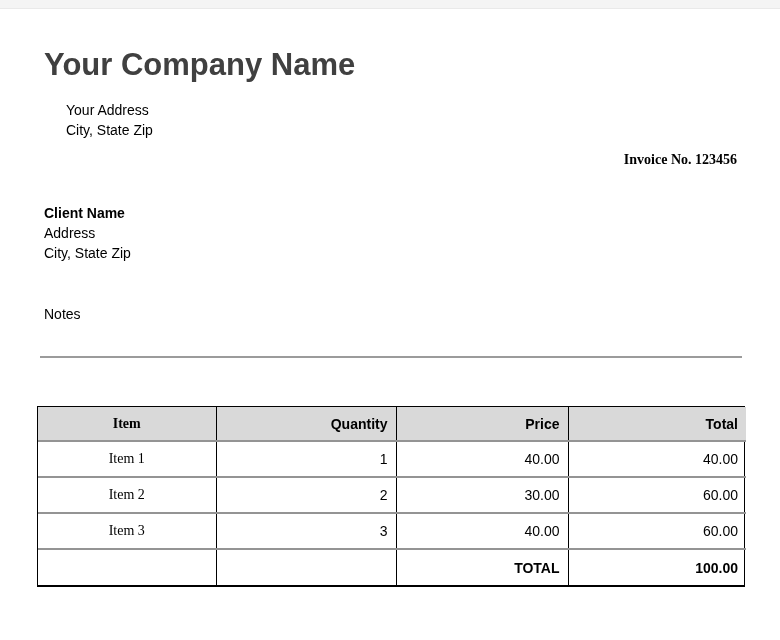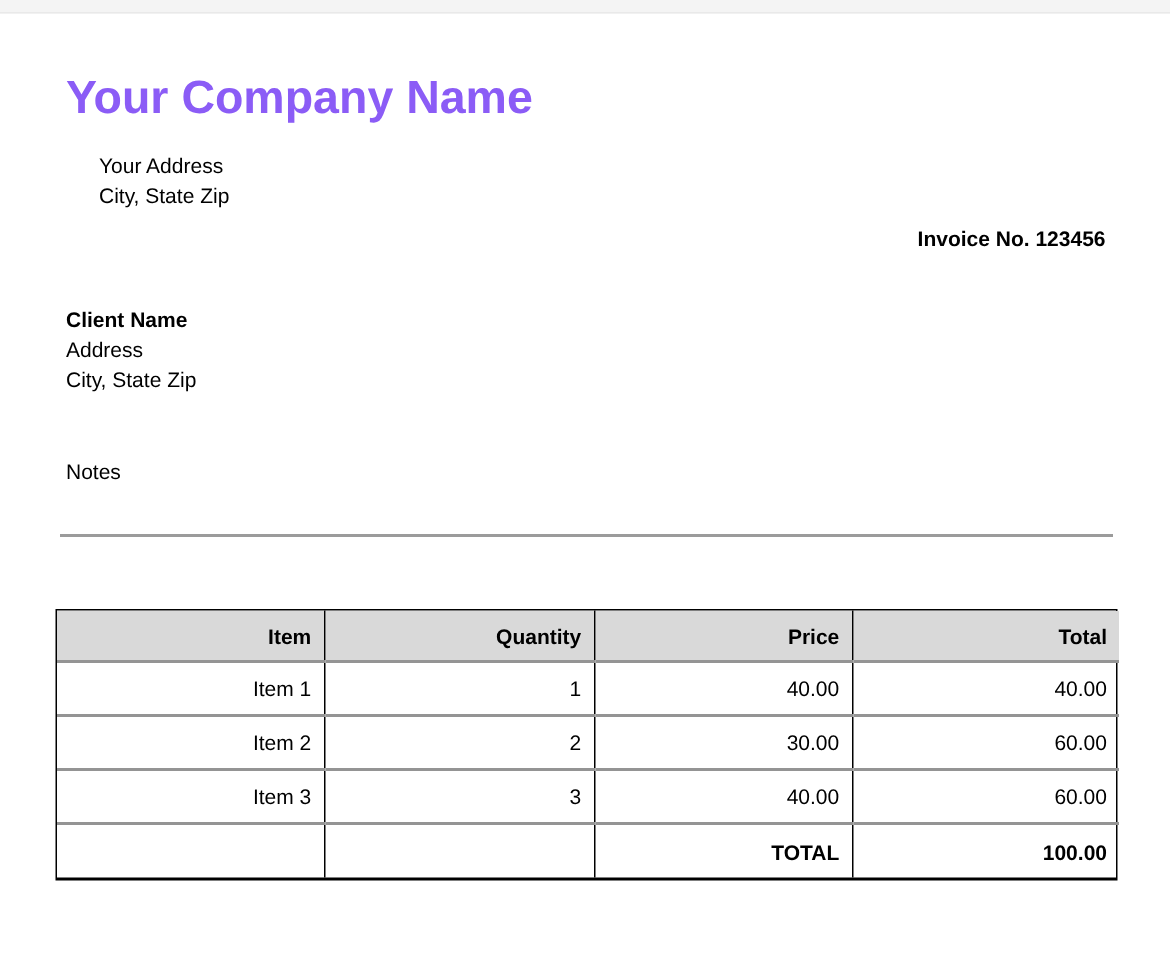--- a/index.html
+++ b/index.html
@@ -9,31 +9,32 @@
     color: #000;
     position: relative;
     overflow: hidden;
   }
   .page-top-strip {
     position: absolute; top: 0; left: 0; width: 780px; height: 9px;
     background: #f4f4f4; border-bottom: 1px solid #e9e9e9;
   }
   .company-name {
     position: absolute; left: 44px; top: 47px;
-    font-size: 31px; font-weight: bold; color: #8b5cf6;
+    font-size: 31px; font-weight: bold; color: #404040;
     white-space: nowrap;
   }
   .company-address {
     position: absolute; left: 44px; top: 100px;
     font-size: 14px; line-height: 20px; margin-left: 22px;
   }
   .invoice-meta {
     position: absolute; right: 43px; top: 149px;
     font-size: 14px; line-height: 21px; font-weight: bold;
     text-align: right;
+    font-family: Liberation Serif, serif;
   }
   .client-block {
     position: absolute; left: 44px; top: 203px;
     font-size: 14px; line-height: 20px;
   }
   .client-block .client-name { font-weight: bold; }
   .notes-label {
     position: absolute; left: 44px; top: 306px;
     font-size: 14px;
   }
@@ -51,21 +52,21 @@
   }
   .invoice-table th, .invoice-table td {
     padding: 0 8px; text-align: right; vertical-align: middle;
     overflow: hidden; white-space: nowrap;
   }
   .invoice-table th + th, .invoice-table td + td { border-left: 1px solid #000; }
   .invoice-table thead th {
     background: #d9d9d9; font-weight: bold; height: 34px;
     border-bottom: 2px solid #949494;
   }
-  .invoice-table th:first-child, .invoice-table td:first-child { text-align: right; }
+  .invoice-table th:first-child, .invoice-table td:first-child { text-align: center; font-family: Liberation Serif, serif; }
   .invoice-table tbody td { height: 36px; border-bottom: 2px solid #949494; }
   .invoice-table tbody tr:last-child td { border-bottom: none; }
   .invoice-table .total-row td { font-weight: bold; }
 </style>
 </head>
 <body>
 
 <div class="page-top-strip"></div>
 
 <div class="company-name">Your Company Name</div>

